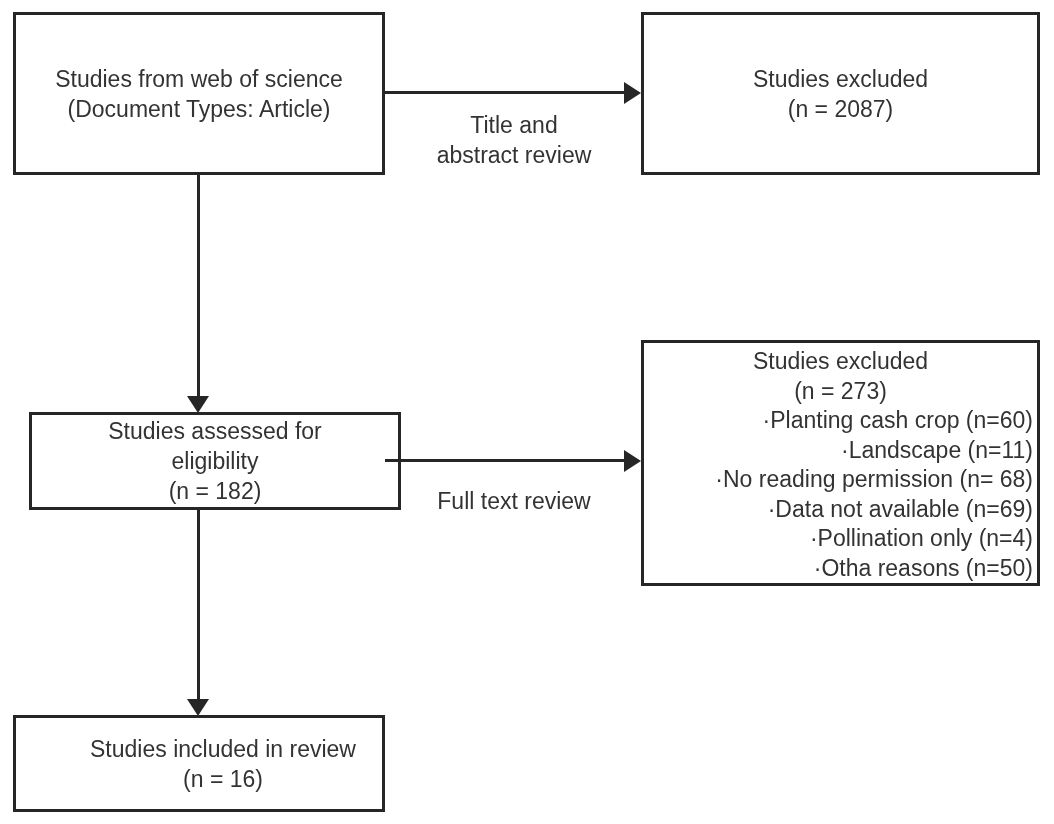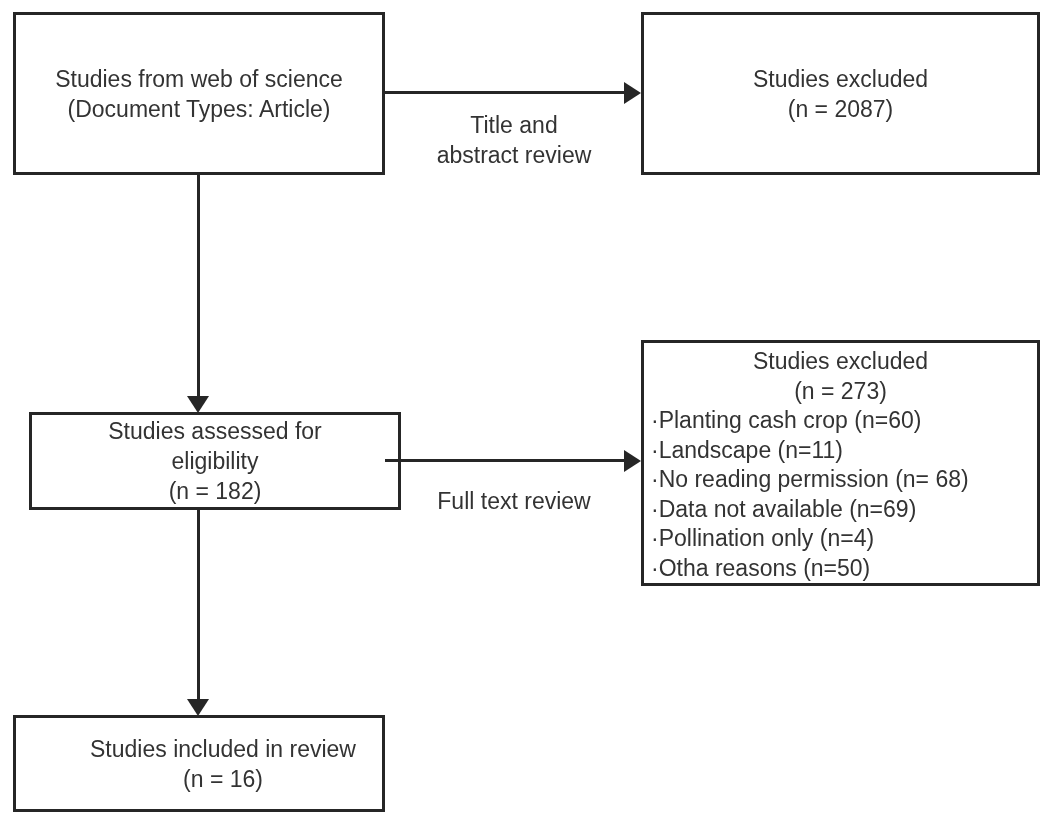--- a/index.html
+++ b/index.html
@@ -9,21 +9,21 @@
   }
   .box {
     position:absolute; box-sizing:border-box; background:#ffffff;
     border:3px solid #262626; display:flex; flex-direction:column;
     justify-content:center; align-items:center; text-align:center;
     font-size:23px; line-height:30px; color:#333333;
   }
   .box .line { display:block; width:100%; }
   .box-excluded2 { justify-content:flex-start; padding:4px 4px 2px 4px; line-height:29.5px; }
   .box-excluded2 .hdr { display:block; width:100%; text-align:center; }
-  .box-excluded2 .reason { display:block; width:100%; text-align:left; padding-left:3px; box-sizing:border-box; }
+  .box-excluded2 .reason { display:block; width:100%; text-align:right; padding-left:3px; box-sizing:border-box; }
   .shaft { position:absolute; background:#262626; }
   .head-right {
     position:absolute; width:0; height:0;
     border-top:11px solid transparent; border-bottom:11px solid transparent;
     border-left:17px solid #262626;
   }
   .head-down {
     position:absolute; width:0; height:0;
     border-left:11px solid transparent; border-right:11px solid transparent;
     border-top:17px solid #262626;

